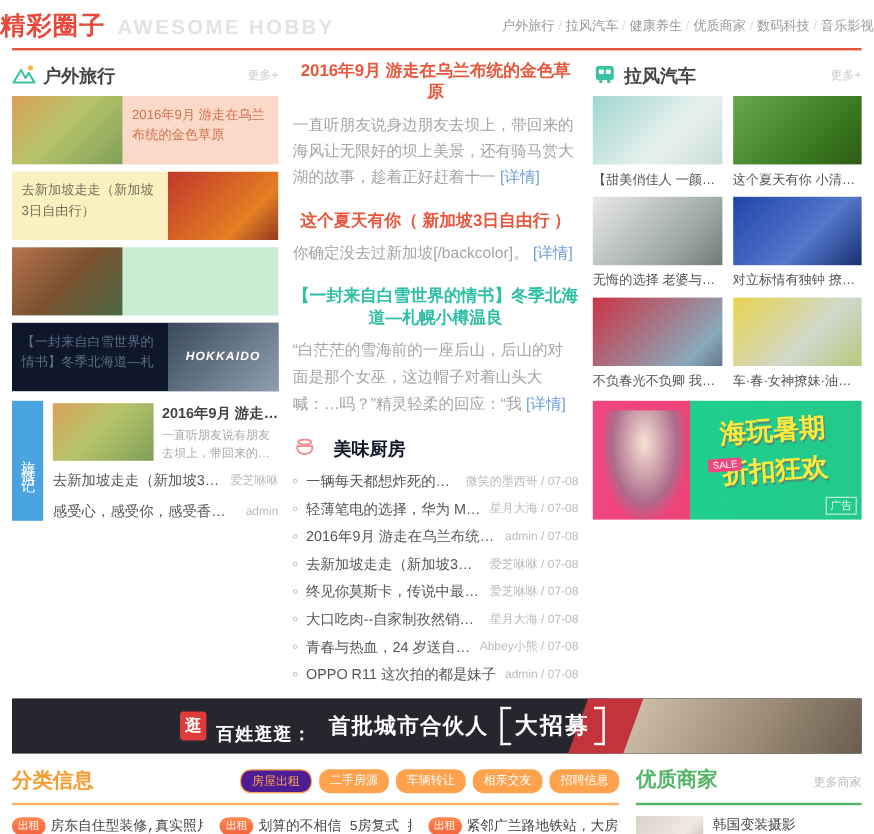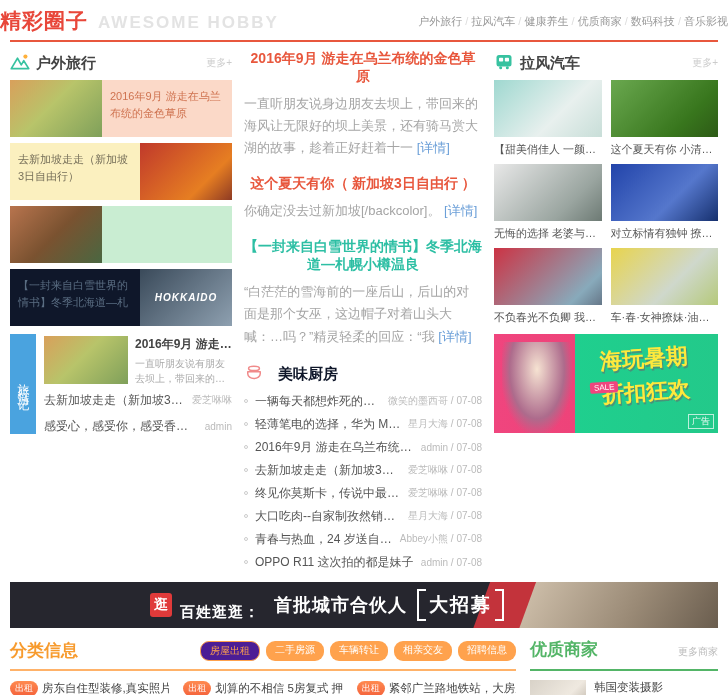--- a/index.html
+++ b/index.html
@@ -124,21 +124,21 @@
   .info-l { flex: 1; min-width: 0; padding-right: 14px; }
   .info-h { display: flex; align-items: center; height: 26px; }
   .info-h .ttl { font-size: 17px; font-weight: bold; color: #f79b2e; }
   .info-h .sub { font-size: 15px; color: #e4e4e4; font-weight: bold; letter-spacing: 2px; margin-left: 8px; }
   .pills { margin-left: auto; display: flex; gap: 6px; }
   .pill { font-size: 10px; padding: 2px 9px; border-radius: 9px; background: #ffa24d; color: #fff; cursor: pointer; }
   .pill.outline { background: #4c1d95; color: #ffa24d; border: 1px solid #ffa24d; }
   .info-line { height: 2px; background: #ffb269; margin: 5px 0 10px; }
   .lgrid { display: grid; grid-template-columns: 1fr 1fr 1fr; column-gap: 14px; row-gap: 13px; }
   .ls { min-width: 0; }
-  .ls-t { display: flex; align-items: flex-end; min-width: 0; }
+  .ls-t { display: flex; align-items: flex-end; min-width: 0; font-family: Liberation Mono, monospace; }
   .tag { flex: none; background: linear-gradient(180deg,#ff8a50,#f4633c); color: #fff; font-size: 9px;
          padding: 1px 5px; border-radius: 8px; margin-right: 4px; }
   .ls-title { font-size: 11.5px; color: #444; min-width: 0; white-space: nowrap; overflow: hidden; cursor: pointer; }
   .ls-l { display: flex; align-items: center; margin-top: 4px; }
   .ls-loc { flex: 1; min-width: 0; font-size: 9.5px; color: #b5b5b5; white-space: nowrap; overflow: hidden; }
   .ls-p { flex: none; font-size: 11px; font-weight: bold; color: #ff6600; margin-left: 4px; }
   .ls-s { font-size: 9.5px; color: #b5b5b5; margin-top: 4px; white-space: nowrap; overflow: hidden; }
 
   
   .info-r { width: 188px; flex: none; }

